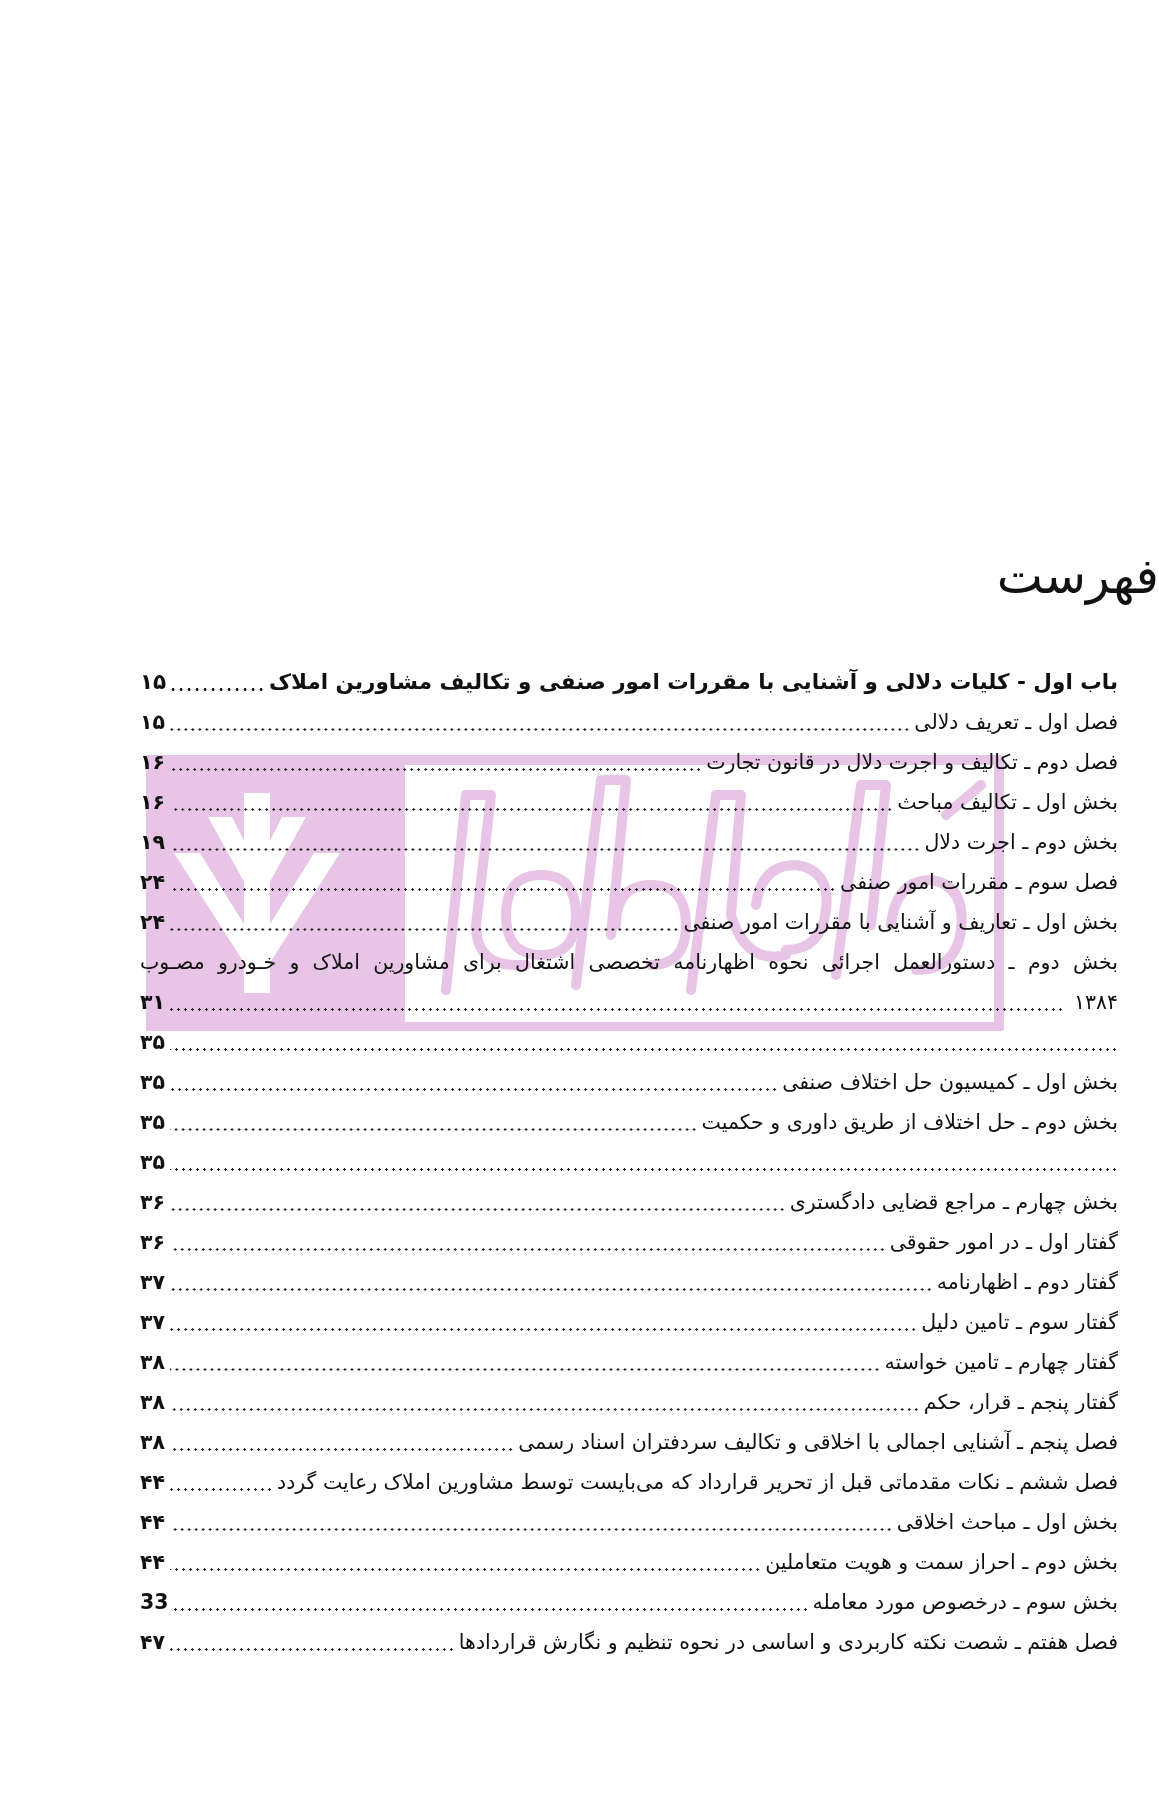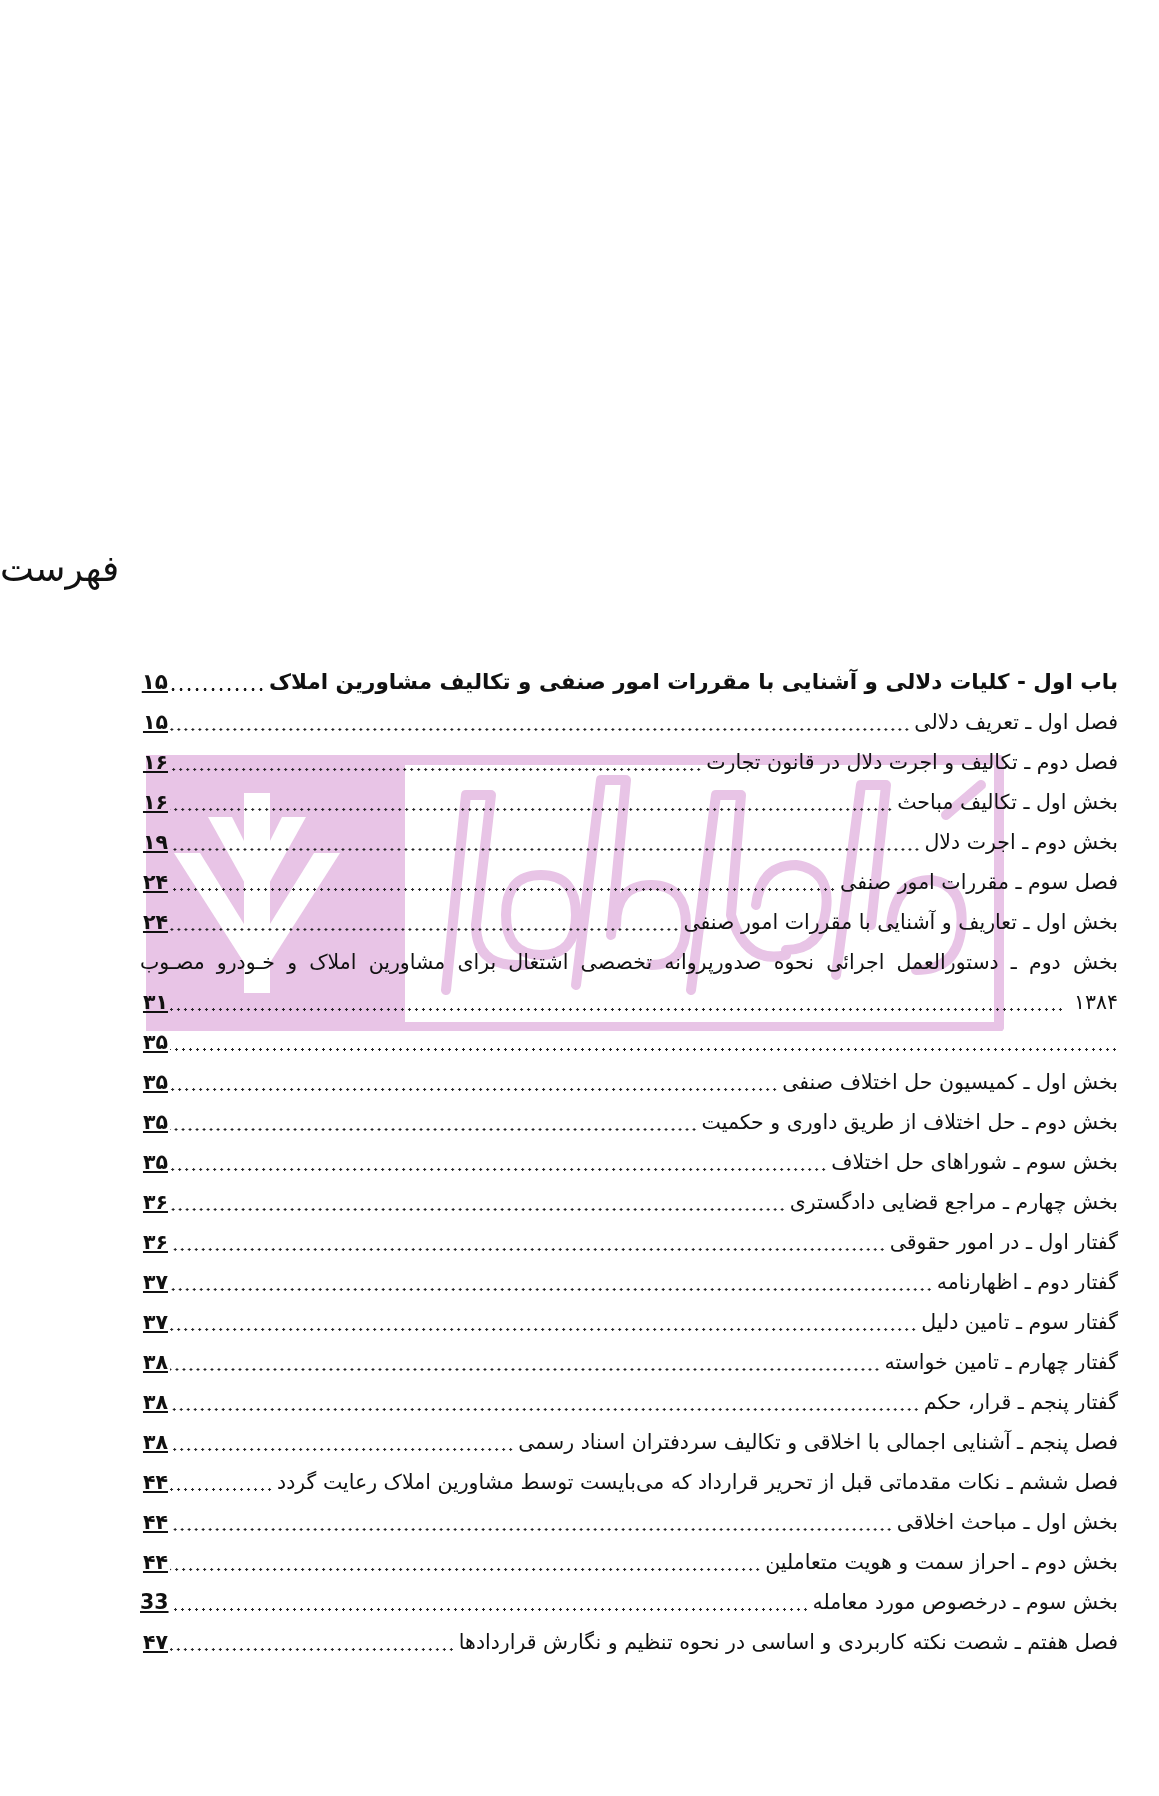--- a/index.html
+++ b/index.html
@@ -29,24 +29,24 @@
       height: 276px;
       z-index: 0;
       pointer-events: none;
     }
     .watermark svg { display: block; }
     .toc-title {
       position: absolute;
       left: 0;
       width: 1159px;
       top: 548px;
-      text-align: left;
+      text-align: right;
       direction: rtl;
       font-family: "DejaVu Sans", sans-serif;
-      font-size: 36px;
+      font-size: 49px;
       font-weight: normal;
       margin: 0;
       z-index: 2;
       letter-spacing: 1px;
     }
     .toc-list {
       position: absolute;
       left: 140px;
       width: 978px;
       top: 662px;
@@ -91,25 +91,24 @@
       background-repeat: repeat-x;
       background-position: right center;
     }
     .toc-row.chapter .leader::before {
       background-image: radial-gradient(circle, #111 1.3px, transparent 1.6px);
       background-size: 8px 3px;
     }
     .toc-row .page-num {
       flex: 0 0 auto;
       min-width: 28px;
-      text-align: right;
+      text-align: left;
       font-weight: bold;
       direction: rtl;
       padding-right: 2px;
-      text-decoration: underline;
     }
     
     .toc-row.wrap-top {
       justify-content: flex-start;
     }
     .toc-row.wrap-top .entry-text {
       flex: 1 1 auto;
       text-align: justify;
       text-align-last: justify;
       padding-left: 0;
@@ -194,21 +193,21 @@
       <span class="page-num">۲۴</span>
     </li>
 
     <li class="toc-row">
       <span class="entry-text">بخش اول ـ تعاریف و آشنایی با مقررات امور صنفی</span>
       <span class="leader"></span>
       <span class="page-num">۲۴</span>
     </li>
 
     <li class="toc-row wrap-top">
-      <span class="entry-text">بخش دوم ـ دستورالعمل اجرائی نحوه صدورپروانه تخصصی اشتغال برای مشاورین املاک و خـودرو مصـوب</span>
+      <span class="entry-text">بخش دوم ـ دستورالعمل اجرائی نحوه اظهارنامه تخصصی اشتغال برای مشاورین املاک و خـودرو مصـوب</span>
     </li>
     <li class="toc-row wrap-bottom">
       <span class="entry-text">۱۳۸۴</span>
       <span class="leader"></span>
       <span class="page-num">۳۱</span>
     </li>
 
     <li class="toc-row">
       <span class="leader"></span>
       <span class="page-num">۳۵</span>
@@ -220,21 +219,20 @@
       <span class="page-num">۳۵</span>
     </li>
 
     <li class="toc-row">
       <span class="entry-text">بخش دوم ـ حل اختلاف از طریق داوری و حکمیت</span>
       <span class="leader"></span>
       <span class="page-num">۳۵</span>
     </li>
 
     <li class="toc-row">
-      <span class="entry-text">بخش سوم ـ شوراهای حل اختلاف</span>
       <span class="leader"></span>
       <span class="page-num">۳۵</span>
     </li>
 
     <li class="toc-row">
       <span class="entry-text">بخش چهارم ـ  مراجع قضایی دادگستری</span>
       <span class="leader"></span>
       <span class="page-num">۳۶</span>
     </li>
 

